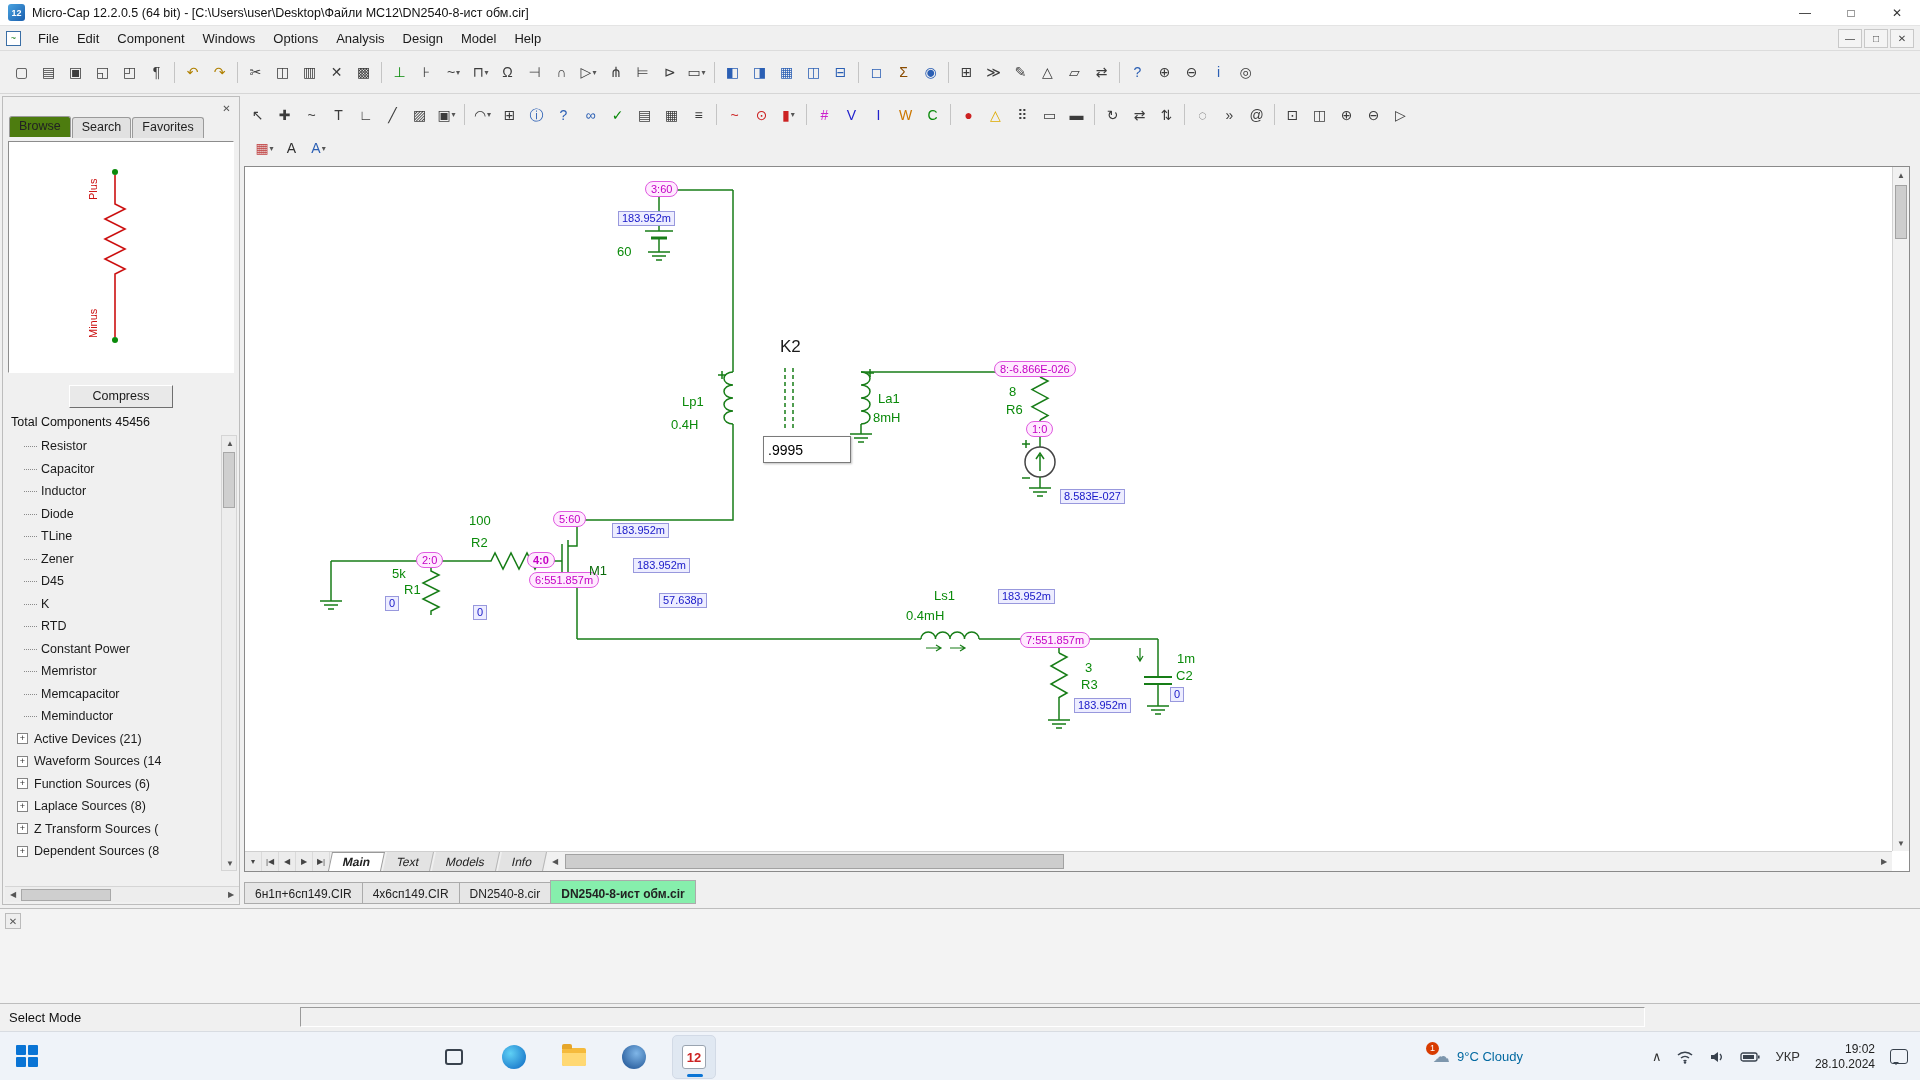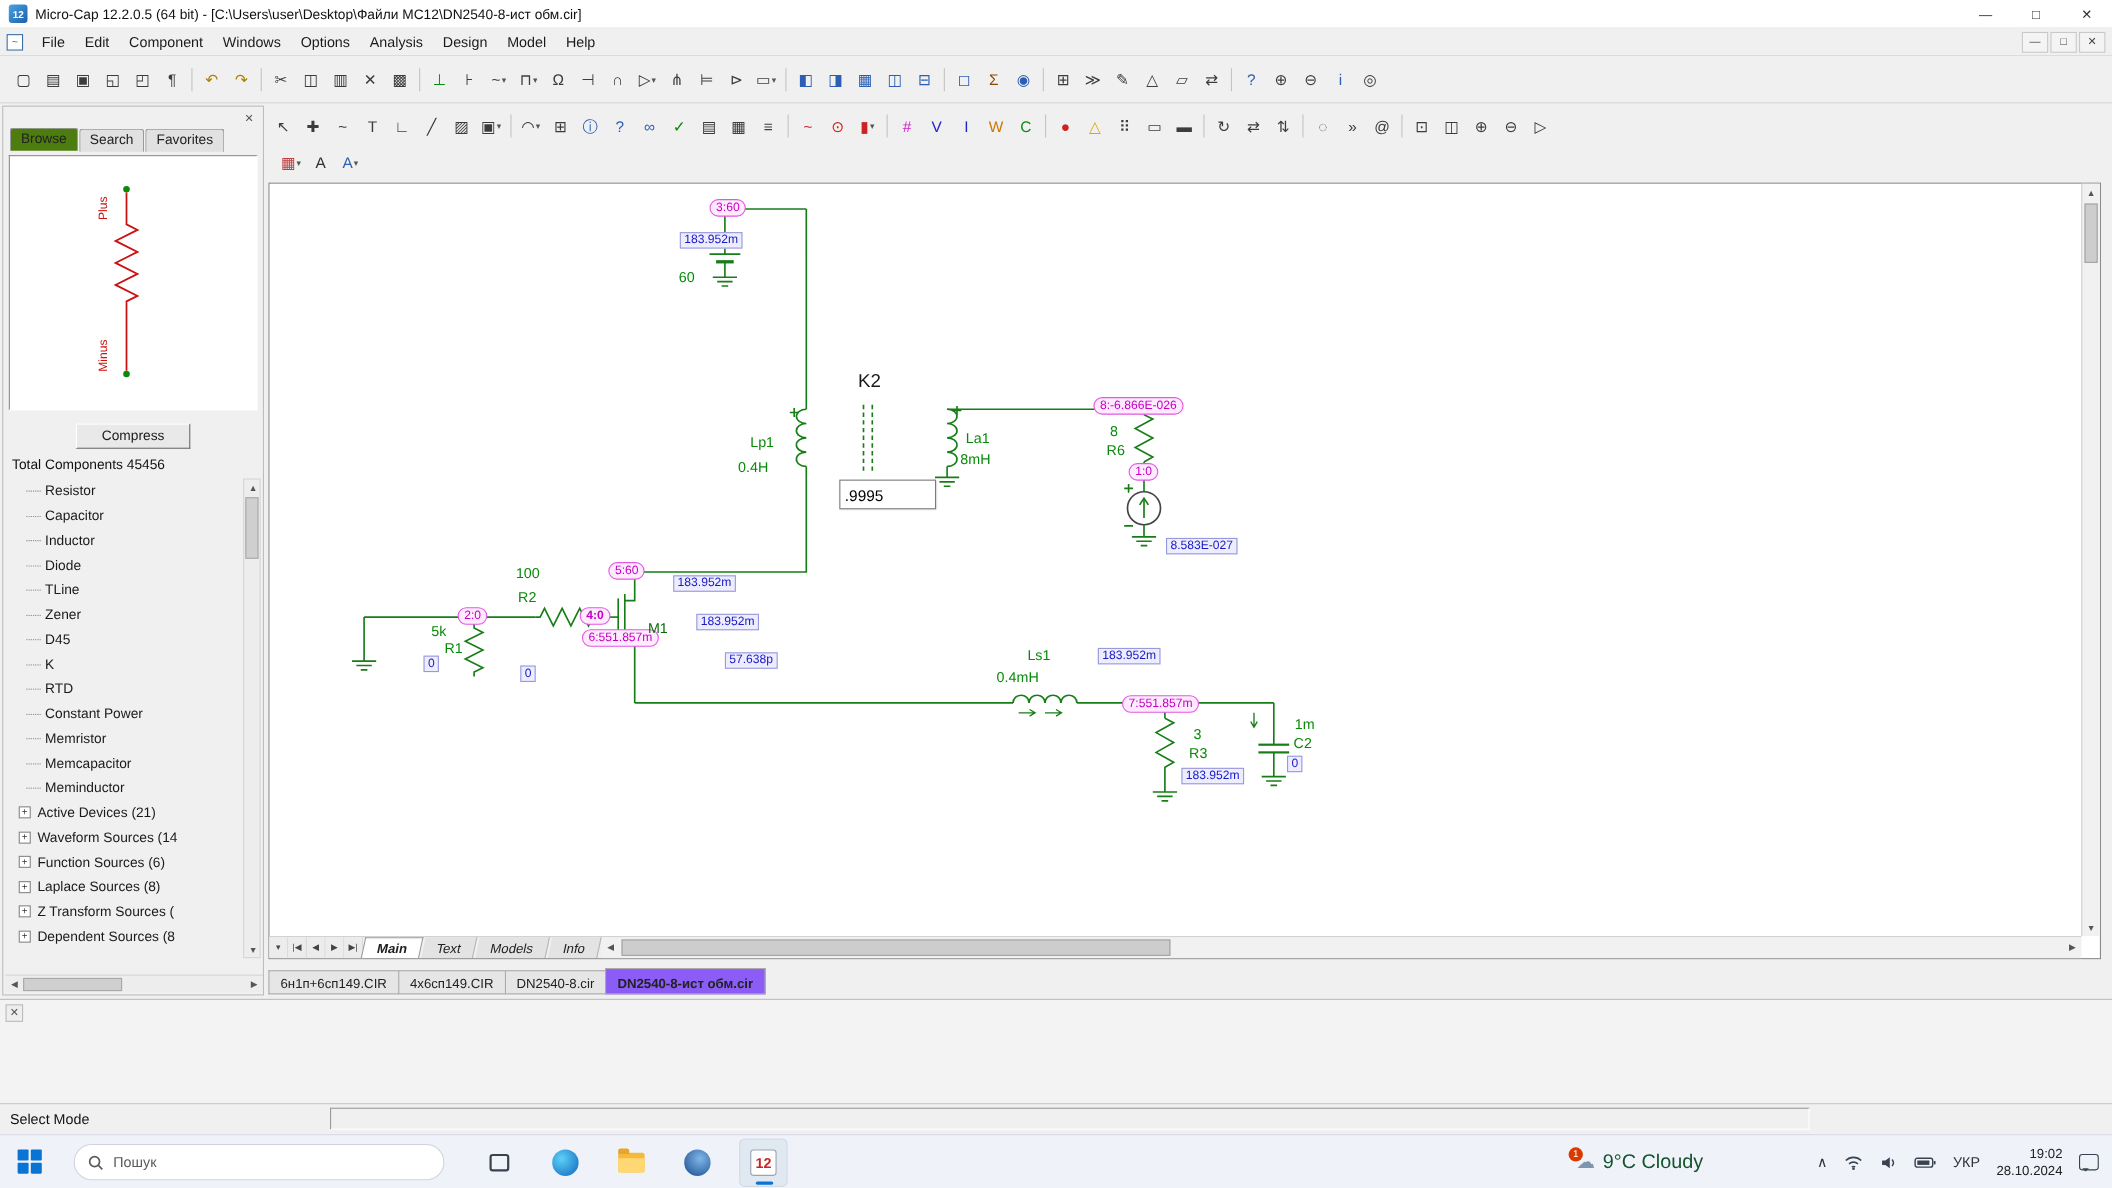--- a/index.html
+++ b/index.html
@@ -98,21 +98,21 @@
     border:1px solid #9898dd; padding:0 3px; white-space:nowrap; pointer-events:auto; }
   .comp-label { position:absolute; font-size:13px; color:#0a8a0a; white-space:nowrap; pointer-events:auto; }
   .k-editbox { position:absolute; left:523px; top:304px; width:88px; height:27px; border:1px solid #7a7a7a;
     font-size:14px; font-family:"Liberation Sans", sans-serif; padding:0 4px; pointer-events:auto;
     box-shadow:1px 1px 2px rgba(0,0,0,.25); }
   
   .file-tabs { position:absolute; left:244px; top:876px; height:28px; display:flex; align-items:flex-end; }
   .file-tab { padding:4px 10px 2px; font-size:12px; background:#e6e6e6; border:1px solid #ababab;
     border-right:none; color:#222; white-space:nowrap; }
   .file-tab:last-child { border-right:1px solid #ababab; }
-  .file-tab.active { background:#8b5cf6; padding-top:6px; font-weight:bold; }
+  .file-tab.active { background:#86efac; padding-top:6px; font-weight:bold; }
   
   .msg-panel { position:absolute; left:0; top:908px; width:1920px; height:96px; background:#f3f3f3;
     border-top:1px solid #bdbdbd; border-bottom:1px solid #bdbdbd; }
   .msg-close { position:absolute; left:5px; top:4px; width:16px; height:16px; font-size:10px; color:#555;
     display:flex; align-items:center; justify-content:center; border:1px solid #bbb; background:#eee; }
   .statusbar { position:absolute; left:0; top:1004px; width:1920px; height:27px; background:#f0f0f0;
     display:flex; align-items:center; }
   .status-mode { padding-left:9px; font-size:13px; color:#111; width:295px; }
   .status-cell { position:absolute; left:300px; top:3px; width:1345px; height:20px;
     border:1px solid; border-color:#9a9a9a #ffffff #ffffff #9a9a9a; }
@@ -142,21 +142,21 @@
   .icon-folder::after { content:""; position:absolute; left:0; top:5px; width:24px; height:13px;
     background:#ffd873; border-radius:0 0 2px 2px; }
   .icon-browser { width:24px; height:24px; border-radius:50%; background:radial-gradient(circle at 60% 35%, #7fb6e8, #174a8c); }
   .icon-mc { width:24px; height:24px; background:#ffffff; border:1px solid #9aa4b0; border-radius:3px;
     color:#cc2222; font-size:13px; font-weight:bold; display:flex; align-items:center; justify-content:center; }
   .tb-weather { position:absolute; left:1425px; top:0; height:49px; display:flex; align-items:center; gap:7px;
     padding:0 8px; }
   .weather-cloud { font-size:17px; color:#7d96ad; position:relative; }
   .weather-badge { position:absolute; left:-7px; top:-4px; min-width:13px; height:13px; border-radius:7px;
     background:#d83b01; color:#fff; font-size:9px; line-height:13px; text-align:center; padding:0 2px; }
-  .weather-text { font-size:18px; color:#14532d; }
+  .weather-text { font-size:13px; color:#0369a1; }
   .tb-tray { position:absolute; right:12px; top:0; height:49px; display:flex; align-items:center; gap:15px; }
   .tray-glyph { font-size:13px; color:#333; }
   .tray-clock { text-align:right; font-size:12px; color:#222; line-height:15px; }
   .tray-bubble { width:18px; height:15px; border:1.6px solid #39424e; border-radius:3px; position:relative; }
   .tray-bubble::after { content:""; position:absolute; left:2px; bottom:-5px; width:0; height:0;
     border:3px solid transparent; border-top-color:#39424e; }
 </style>
 </head>
 <body>
 
@@ -732,27 +732,20 @@
   <div class="status-cell"></div>
 </div>
 
 <div class="taskbar">
   <div class="tb-start">
     <div></div>
       <div></div>
     <div></div>
       <div></div>
   </div>
-  <div class="tb-search">
-    <svg width="14" height="14" viewBox="0 0 14 14">
-      <circle cx="6" cy="6" r="4.5" fill="none" stroke="#5a5a5a" stroke-width="1.5"></circle>
-      <path d="M9.5,9.5 L13,13" stroke="#5a5a5a" stroke-width="1.5"></path>
-    </svg>
-    <span>Пошук</span>
-  </div>
   <div class="tb-apps">
     <div class="tb-app">
         <div class="icon-taskview"></div>
       </div>
     <div class="tb-app">
         <div class="icon-edge"></div>
       </div>
     <div class="tb-app">
         <div class="icon-folder"></div>
       </div>

